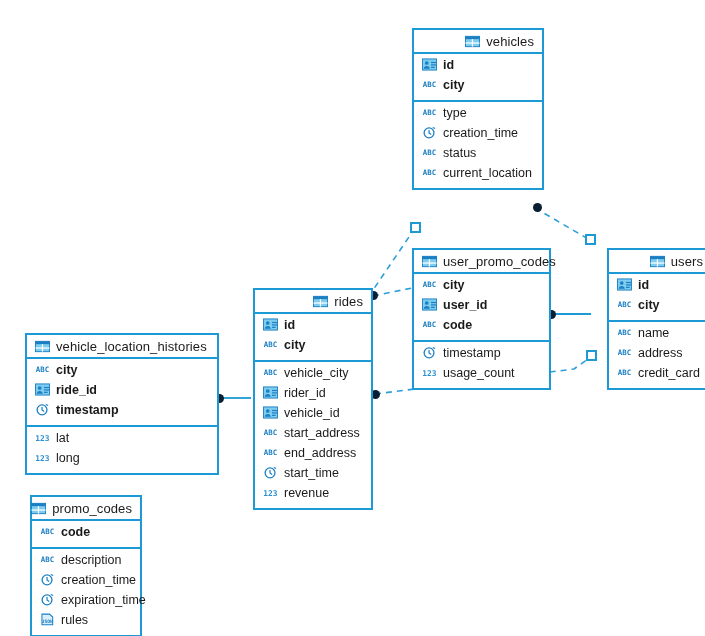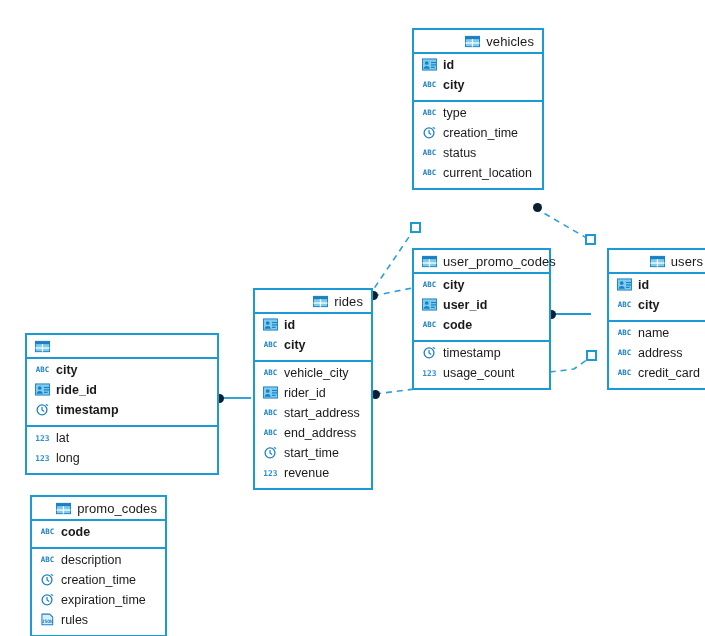--- a/index.html
+++ b/index.html
@@ -256,20 +256,31 @@
             <circle cx="5" cy="5.4" r="2" fill="#1b7fc4"></circle>
             <path d="M1.8 11.5c0-2 1.5-3 3.2-3s3.2 1 3.2 3z" fill="#1b7fc4"></path>
             <rect x="9.6" y="4.2" width="5.4" height="1.3" fill="#1b7fc4"></rect>
             <rect x="9.6" y="6.8" width="5.4" height="1.3" fill="#1b7fc4"></rect>
             <rect x="9.6" y="9.4" width="4" height="1.3" fill="#1b7fc4"></rect>
           </svg>
           <span class="fname">rider_id</span>
         </div>
         <div class="field">
           <svg class="ico" viewBox="0 0 16 14">
+            <rect x="0.5" y="1" width="15" height="12" fill="#7fcdee" stroke="#1b7fc4"></rect>
+            <circle cx="5" cy="5.4" r="2" fill="#1b7fc4"></circle>
+            <path d="M1.8 11.5c0-2 1.5-3 3.2-3s3.2 1 3.2 3z" fill="#1b7fc4"></path>
+            <rect x="9.6" y="4.2" width="5.4" height="1.3" fill="#1b7fc4"></rect>
+            <rect x="9.6" y="6.8" width="5.4" height="1.3" fill="#1b7fc4"></rect>
+            <rect x="9.6" y="9.4" width="4" height="1.3" fill="#1b7fc4"></rect>
+          </svg>
+          <span class="fname">vehicle_id</span>
+        </div>
+        <div class="field">
+          <svg class="ico" viewBox="0 0 16 14">
             <text x="8" y="10" text-anchor="middle" font-size="8" font-weight="bold" fill="#1b7fc4" font-family="&quot;DejaVu Sans Mono&quot;,&quot;Liberation Mono&quot;,monospace">ABC</text>
           </svg>
           <span class="fname">start_address</span>
         </div>
         <div class="field">
           <svg class="ico" viewBox="0 0 16 14">
             <text x="8" y="10" text-anchor="middle" font-size="8" font-weight="bold" fill="#1b7fc4" font-family="&quot;DejaVu Sans Mono&quot;,&quot;Liberation Mono&quot;,monospace">ABC</text>
           </svg>
           <span class="fname">end_address</span>
         </div>
@@ -290,20 +301,21 @@
       </div>
     </div>
     <div class="entity" style="left: 25px; top: 333px; width: 194px;">
       <div class="ent-title">
         <svg class="ico" viewBox="0 0 16 12">
           <rect x="0.5" y="0.5" width="15" height="11" fill="#7fcdee" stroke="#1b7fc4"></rect>
           <rect x="0.5" y="0.5" width="15" height="3" fill="#1b7fc4"></rect>
           <rect x="7.3" y="3.5" width="1.3" height="8" fill="#fff"></rect>
           <rect x="0.5" y="7" width="15" height="1.3" fill="#fff"></rect>
         </svg>
+        <span class="tname">vehicle_location_histories</span>
       </div>
       <div class="field-group keys">
         <div class="field key">
           <svg class="ico" viewBox="0 0 16 14">
             <text x="8" y="10" text-anchor="middle" font-size="8" font-weight="bold" fill="#1b7fc4" font-family="&quot;DejaVu Sans Mono&quot;,&quot;Liberation Mono&quot;,monospace">ABC</text>
           </svg>
           <span class="fname">city</span>
         </div>
         <div class="field key">
           <svg class="ico" viewBox="0 0 16 14">
@@ -333,21 +345,21 @@
           <span class="fname">lat</span>
         </div>
         <div class="field">
           <svg class="ico" viewBox="0 0 16 14">
             <text x="8" y="10.5" text-anchor="middle" font-size="8.5" font-weight="bold" fill="#2b8fd0" font-family="&quot;DejaVu Sans Mono&quot;,&quot;Liberation Mono&quot;,monospace">123</text>
           </svg>
           <span class="fname">long</span>
         </div>
       </div>
     </div>
-    <div class="entity" style="left: 30px; top: 495px; width: 137px;">
+    <div class="entity" style="left: 30px; top: 495px; width: 112px;">
       <div class="ent-title center">
         <svg class="ico" viewBox="0 0 16 12">
           <rect x="0.5" y="0.5" width="15" height="11" fill="#7fcdee" stroke="#1b7fc4"></rect>
           <rect x="0.5" y="0.5" width="15" height="3" fill="#1b7fc4"></rect>
           <rect x="7.3" y="3.5" width="1.3" height="8" fill="#fff"></rect>
           <rect x="0.5" y="7" width="15" height="1.3" fill="#fff"></rect>
         </svg>
         <span class="tname">promo_codes</span>
       </div>
       <div class="field-group keys">

